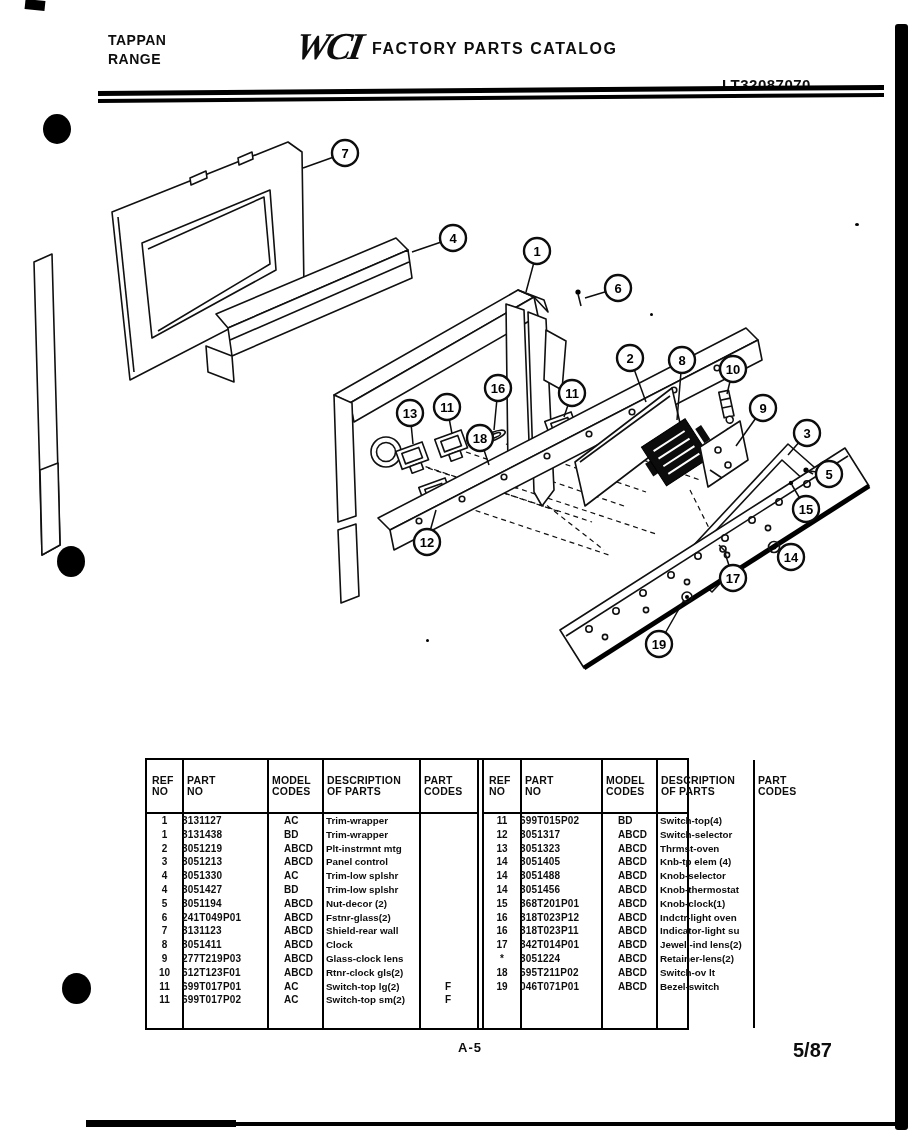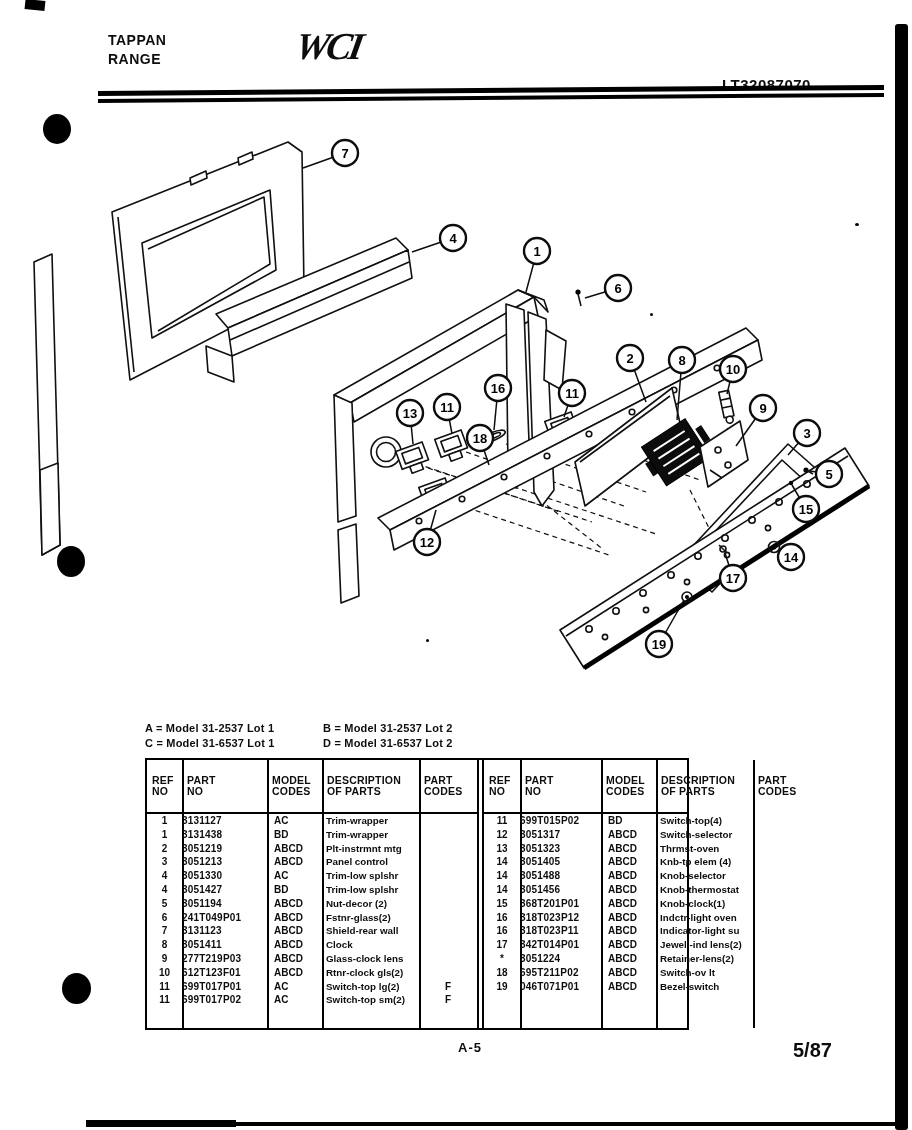--- a/index.html
+++ b/index.html
@@ -41,39 +41,40 @@
   .ptable.mid-gap{width:3px;}
   .ptable.right{flex:1;border-left:2px solid #000;}
   .vline{position:absolute;top:0;bottom:0;width:2px;background:#000;}
   .thead{position:absolute;left:0;right:0;top:0;height:52px;border-bottom:2px solid #000;
          display:grid;align-items:center;}
   .tbody{position:absolute;left:0;right:0;top:54px;display:grid;grid-auto-rows:13.8px;}
   .hcell{font-size:10.5px;font-weight:bold;line-height:11.5px;padding-left:5px;letter-spacing:.2px;}
   .cell{font-size:10px;font-weight:bold;white-space:nowrap;overflow:hidden;line-height:13.8px;}
   .c-ref{text-align:center;}
   .c-part{letter-spacing:.2px;}
-  .c-model{padding-left:7px;}
+  .c-model{padding-left:17px;}
   .c-desc{padding-left:4px;font-size:9.8px;}
   .c-code{text-align:center;}
   .cols-l{grid-template-columns:35px 85px 55px 97px 1fr;}
   .cols-r{grid-template-columns:36px 81px 55px 97px 1fr;}
   
   .pageno{left:458px;top:1040px;font-size:13px;font-weight:bold;letter-spacing:1px;}
   .issue{left:793px;top:1039px;font-size:20px;font-weight:bold;}
 </style>
 </head>
 <body>
 
 <div class="page">
 
   <div class="abs brand">
     <div>TAPPAN</div>
     <div>RANGE</div>
   </div>
   <div class="abs wci">WCI</div>
+  <div class="abs cat-title">FACTORY PARTS CATALOG</div>
   <div class="abs docnum">LT32087070</div>
   <div class="abs rule rule1"></div>
   <div class="abs rule rule2"></div>
 
   <div class="abs cornermark"></div>
   <div class="abs hole" style="left:43px;top:114px;width:28px;height:30px;"></div>
   <div class="abs hole" style="left:57px;top:546px;width:28px;height:31px;"></div>
   <div class="abs hole" style="left:62px;top:973px;width:29px;height:31px;"></div>
   <div class="abs edgebar"></div>
   <div class="abs botbar"></div>
@@ -349,26 +350,20 @@
           <text x="733" y="582.5" class="callout-text">17</text>
         </g>
         <g>
           <line x1="659" y1="644" x2="684" y2="600" stroke="#0d0d0d" stroke-width="1.5"></line>
           <circle cx="659" cy="644" r="13" class="callout-circle"></circle>
           <text x="659" y="648.5" class="callout-text">19</text>
         </g>
       </g>
   </svg>
 
-  <div class="abs legend">
-      <div>A = Model 31-2537 Lot 1</div>
-      <div>B = Model 31-2537 Lot 2</div>
-      <div>C = Model 31-6537 Lot 1</div>
-      <div>D = Model 31-6537 Lot 2</div>
-    </div>
 
   <div class="abs tablewrap">
     <div class="ptable left" id="tbl-left">
       <div class="vline" style="left:35px;"></div>
       <div class="vline" style="left:120px;"></div>
       <div class="vline" style="left:175px;"></div>
       <div class="vline" style="left:272px;"></div>
       <div class="thead cols-l">
           <div class="hcell">
             <div>REF</div>

